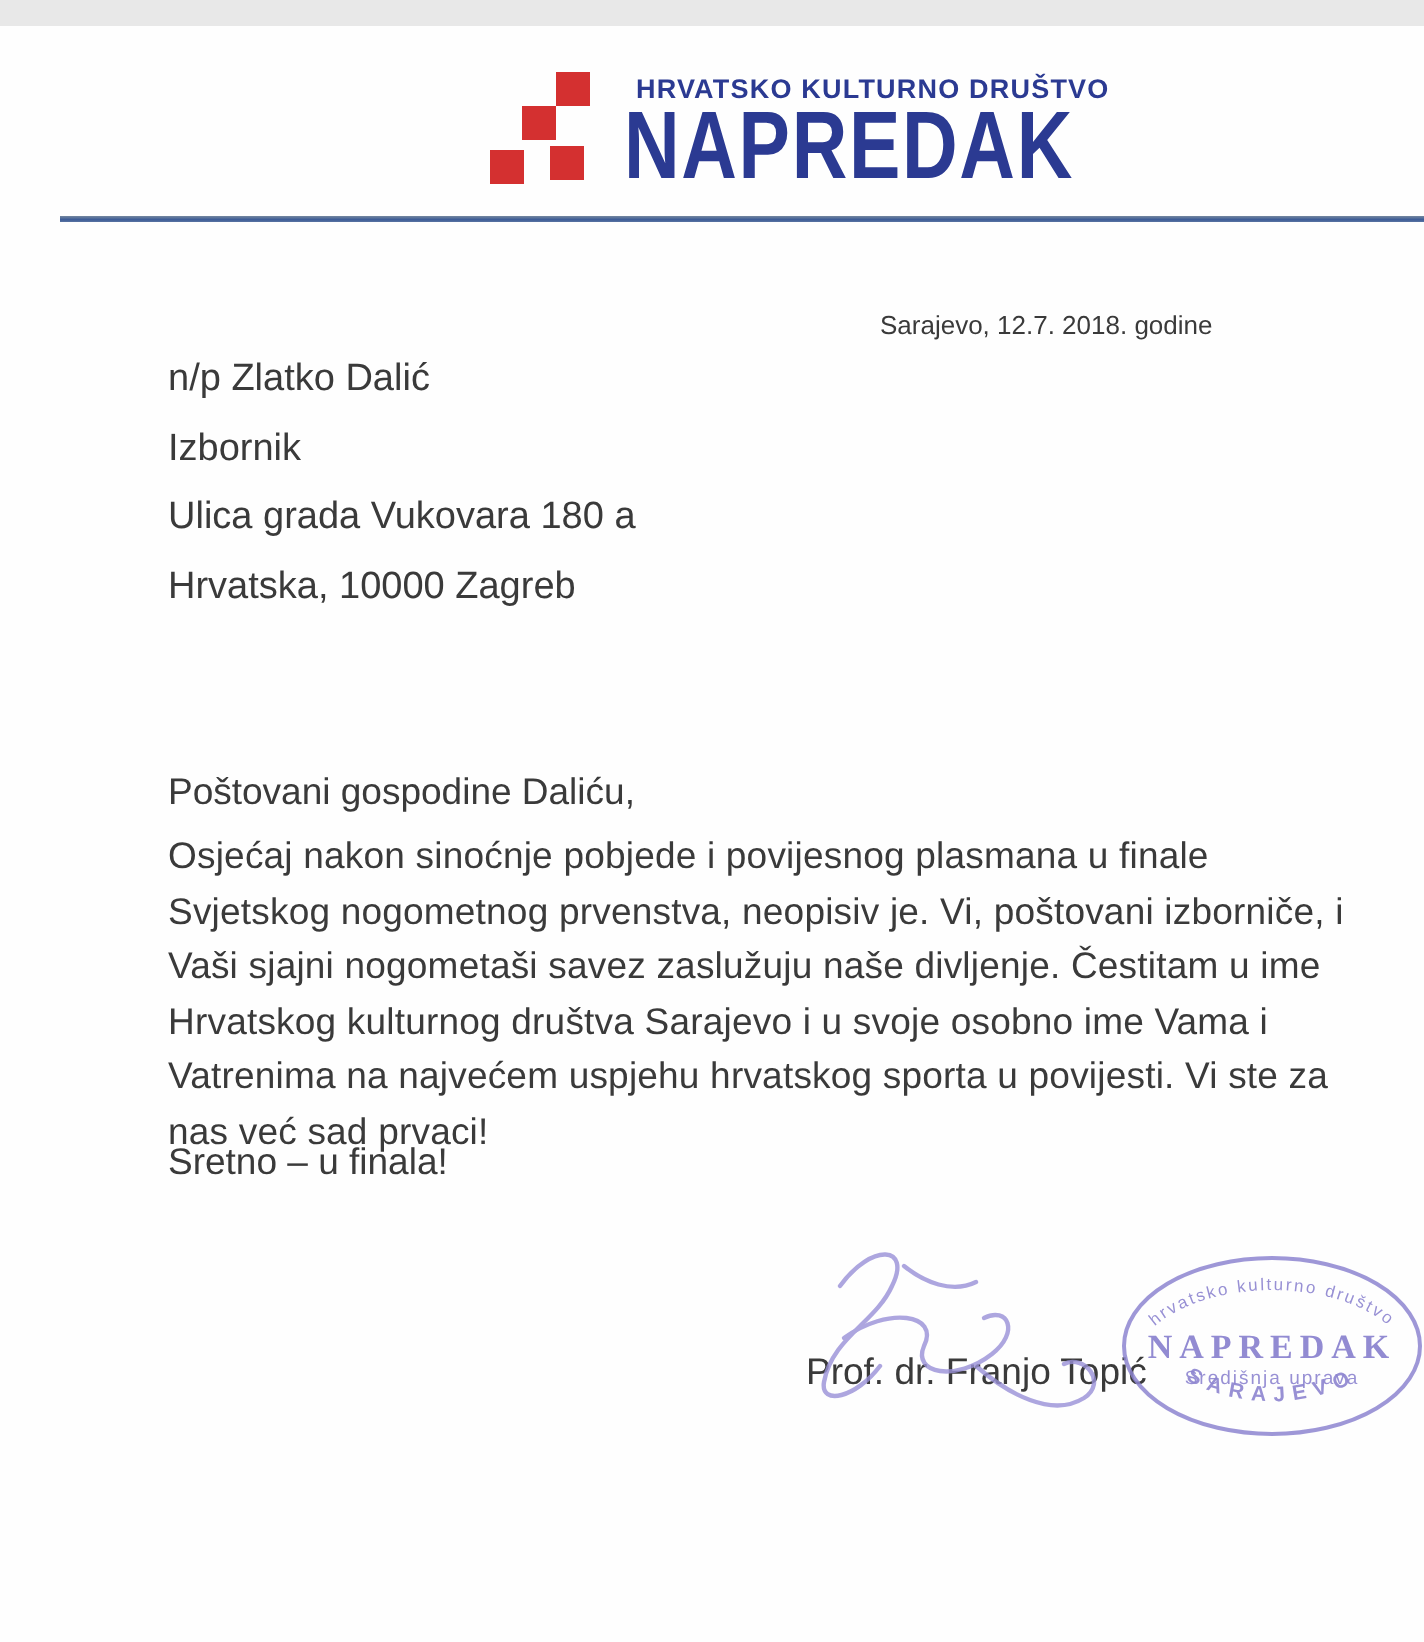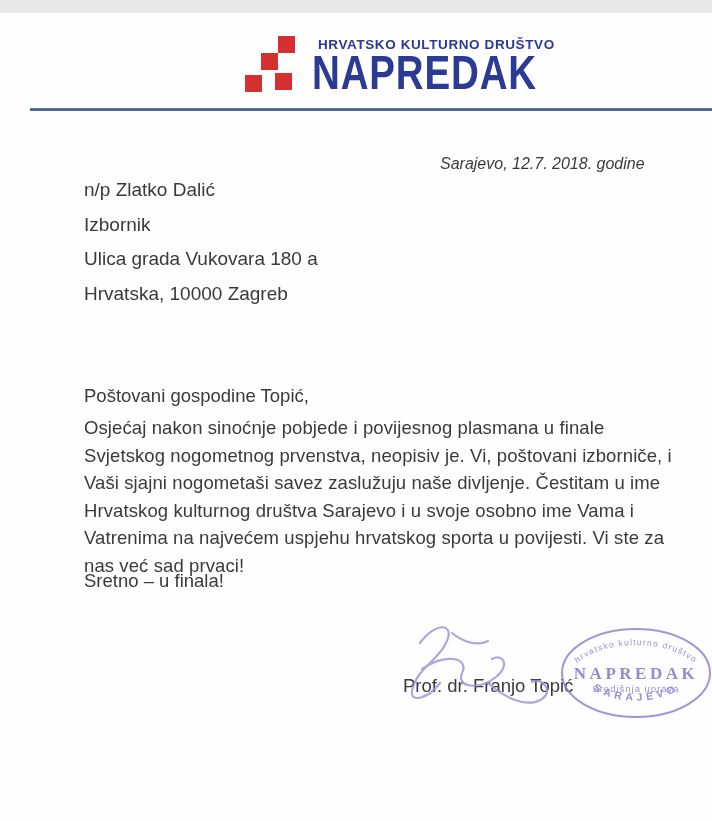--- a/index.html
+++ b/index.html
@@ -26,21 +26,21 @@
     position:absolute; left:312px; top:31px;
     font-size:47px; font-weight:bold; color:#2b3a92; letter-spacing:1px;
     transform:scale(0.82,1.02); transform-origin:0 0; white-space:nowrap;
   }
   .header-rule {
     position:absolute; left:30px; right:0; top:95px; height:3px;
     background:linear-gradient(180deg,#74879f 0%, #3d5c97 60%, #5a74a2 100%);
   }
 
   
-  .date-line { position:absolute; left:440px; top:142px; font-size:16px; white-space:nowrap;font-style:italic; }
+  .date-line { position:absolute; left:440px; top:142px; font-size:13px; white-space:nowrap; }
 
   .recipient { position:absolute; left:84px; top:164px; font-size:19px; }
   .recipient .line { height:34.5px; line-height:25px; white-space:nowrap; }
 
   .salutation { position:absolute; left:84px; top:372px; font-size:18.5px; white-space:nowrap; }
 
   .body-par { position:absolute; left:84px; top:401px; font-size:18.5px; }
   .body-par .line { line-height:27.5px; white-space:nowrap; letter-spacing:0.1px; }
 
   .wish-line { position:absolute; left:84px; top:557px; font-size:18.5px; white-space:nowrap; }
@@ -73,21 +73,21 @@
 
   <div class="date-line">Sarajevo, 12.7. 2018. godine</div>
 
   <div class="recipient">
     <div class="line">n/p Zlatko Dalić</div>
     <div class="line">Izbornik</div>
     <div class="line">Ulica grada Vukovara 180 a</div>
     <div class="line">Hrvatska, 10000 Zagreb</div>
   </div>
 
-  <div class="salutation">Poštovani gospodine Topić,</div>
+  <div class="salutation">Poštovani gospodine Daliću,</div>
 
   <div class="body-par">
     <div class="line">Osjećaj nakon sinoćnje pobjede i povijesnog plasmana u finale</div>
     <div class="line">Svjetskog nogometnog prvenstva, neopisiv je. Vi, poštovani izborniče, i</div>
     <div class="line">Vaši sjajni nogometaši savez zaslužuju naše divljenje. Čestitam u ime</div>
     <div class="line">Hrvatskog kulturnog društva Sarajevo i u svoje osobno ime Vama i</div>
     <div class="line">Vatrenima na najvećem uspjehu hrvatskog sporta u povijesti. Vi ste za</div>
     <div class="line">nas već sad prvaci!</div>
   </div>
 

